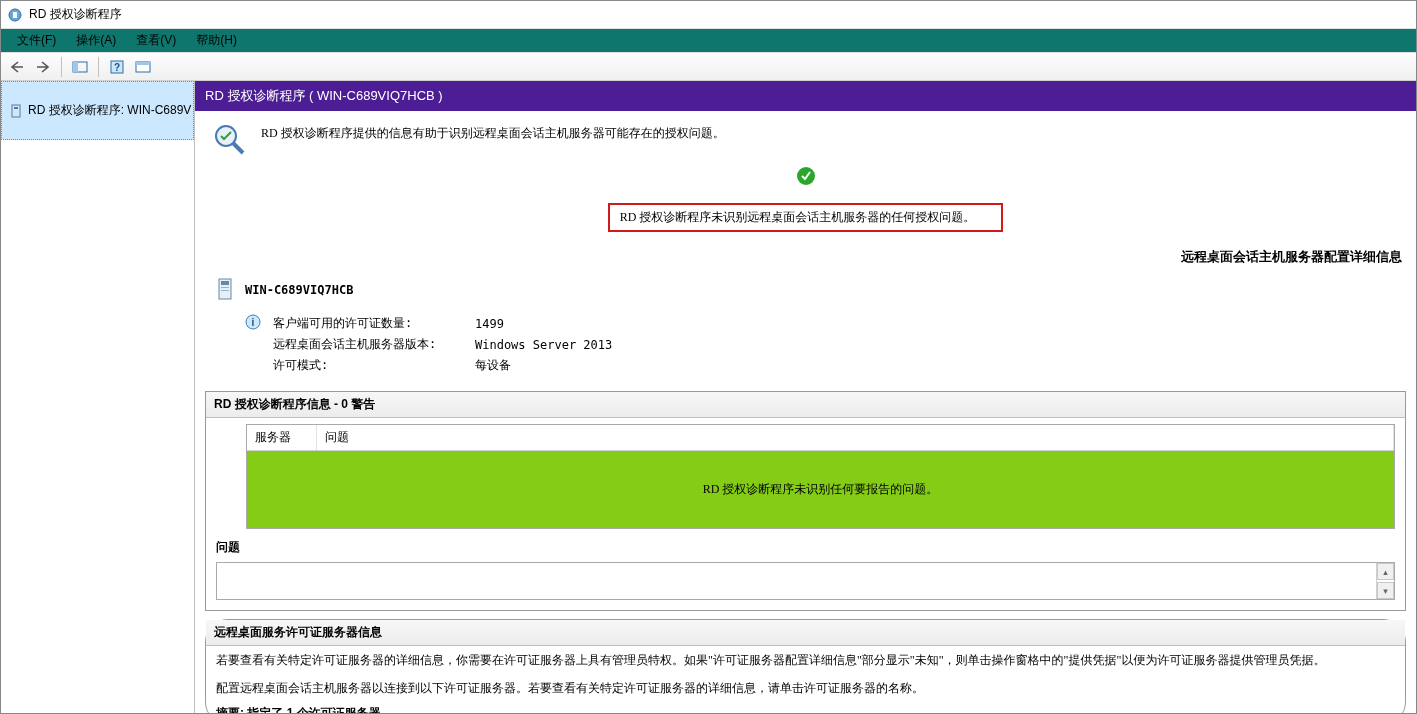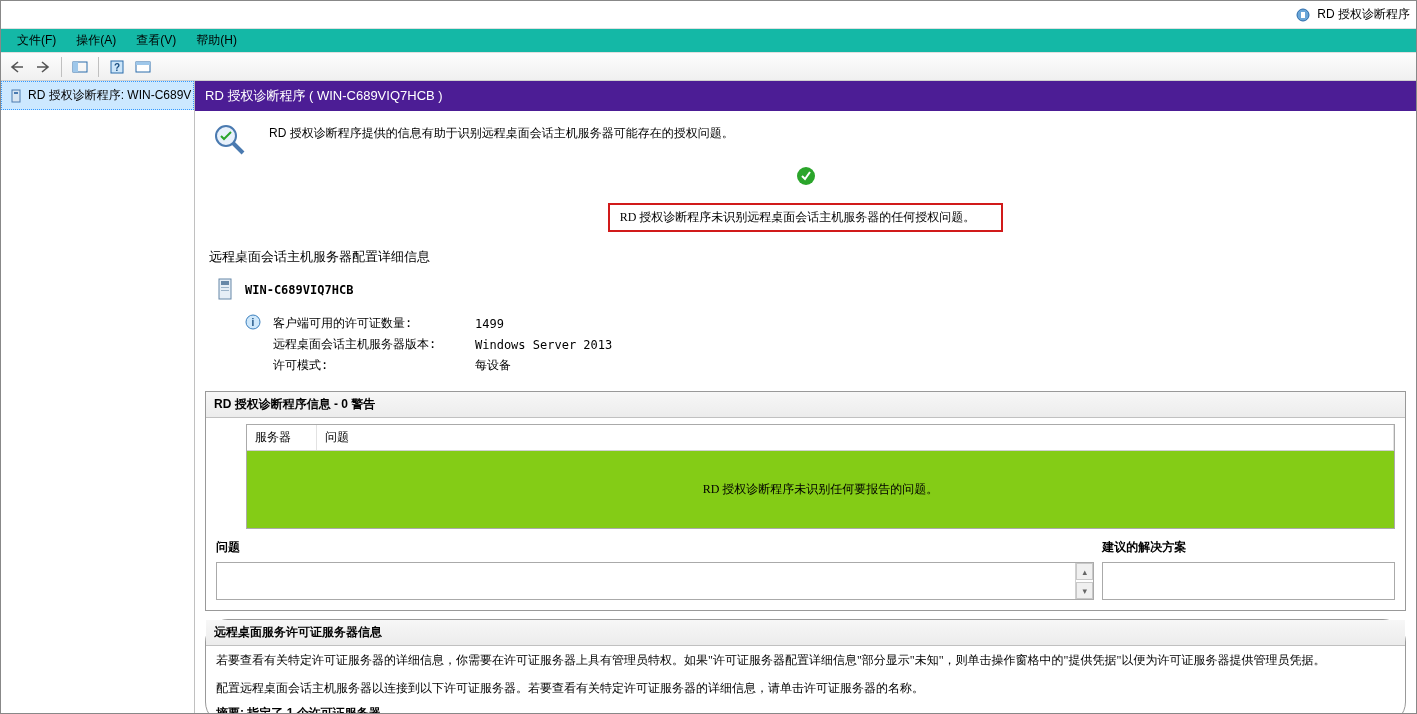--- a/index.html
+++ b/index.html
@@ -13,33 +13,32 @@
   overflow: hidden;
   border: 1px solid #888;
 }
 .title-bar {
   height: 28px;
   display: flex;
   align-items: center;
   padding: 0 6px;
   border-bottom: 1px solid #e0e0e0;
   background: #fff;
-  justify-content: flex-end;
 }
 .title-icon {
   width: 16px; height: 16px; margin-right: 6px;
   display: inline-flex; align-items: center; justify-content: center;
 }
 .menu-bar {
   height: 24px;
   display: flex;
   align-items: center;
   padding: 0 6px;
   border-bottom: 1px solid #e0e0e0;
-  background: #14b8a6;
+  background: #0f766e;
 }
 .menu-item {
   padding: 3px 10px;
   cursor: default;
 }
 .toolbar {
   height: 28px;
   display: flex;
   align-items: center;
   padding: 0 4px;
@@ -61,21 +60,21 @@
   height: calc(714px - 28px - 24px - 28px - 2px);
 }
 .tree-pane {
   width: 194px;
   border-right: 1px solid #c0c0c0;
   background: #fff;
   overflow: hidden;
 }
 .tree-item {
   display: flex; align-items: center;
-  padding: 5px 6px;
+  padding: 20px 6px;
   background: #cce8ff;
   border: 1px dotted #3399ff;
   white-space: nowrap;
 }
 .tree-icon { width: 16px; height: 16px; margin-right: 4px; display:inline-flex;align-items:center;justify-content:center;}
 .content-pane {
   flex: 1;
   overflow: auto;
   background: #fff;
 }
@@ -107,23 +106,24 @@
   background: #2ba52b;
   display: inline-flex; align-items: center; justify-content: center;
   color: #fff; font-weight: bold; font-size: 11px;
 }
 .red-box {
   border: 2px solid #d11a1a;
   padding: 4px 26px 4px 10px;
   font-family: SimSun, serif;
 }
 .section-heading {
-  font-weight: normal;
+  font-weight: bold;
   font-size: 13px;
   padding: 6px 14px;
+  text-align: right;
 }
 .server-row {
   display: flex; align-items: center; gap: 10px;
   padding: 4px 20px;
 }
 .server-icon { width: 20px; height: 28px; display:inline-flex;align-items:center;justify-content:center;}
 .server-name { font-family: SimSun, monospace; font-weight: bold; }
 .kv-block {
   padding: 4px 20px 10px 50px;
   display: flex; align-items: flex-start; gap: 10px;
@@ -259,21 +259,21 @@
     <div class="content-header">RD 授权诊断程序 ( WIN-C689VIQ7HCB )</div>
 
     <div class="info-block">
       <span class="info-icon48">
         <svg width="36" height="36" viewBox="0 0 36 36">
             <circle cx="15" cy="15" r="10" fill="#e8f1fb" stroke="#4a7ab0" stroke-width="2"></circle>
             <line x1="22" y1="22" x2="32" y2="32" stroke="#4a7ab0" stroke-width="4"></line>
             <path d="M10 15 l3 3 l7 -7" stroke="#2ba52b" stroke-width="2" fill="none"></path>
           </svg>
       </span>
-      <div style="font-family:Liberation Sans, sans-serif;padding-top:4px;margin-left:8px;">RD 授权诊断程序提供的信息有助于识别远程桌面会话主机服务器可能存在的授权问题。</div>
+      <div style="font-family:Liberation Serif, serif;padding-top:4px;">RD 授权诊断程序提供的信息有助于识别远程桌面会话主机服务器可能存在的授权问题。</div>
     </div>
 
     <div class="status-row">
       <span class="status-icon">
         <svg width="12" height="12" viewBox="0 0 12 12">
             <path d="M2 6 l3 3 l5 -7" stroke="#fff" stroke-width="2" fill="none"></path>
           </svg>
       </span>
       <div class="red-box">
         <span>RD 授权诊断程序未识别远程桌面会话主机服务器的任何授权问题。</span>
@@ -335,26 +335,20 @@
             <div class="col-title">问题</div>
             <div class="col-box">
               <div class="col-body">
                 <div class="scroll-stub">
                   <div class="scroll-btn">▴</div>
                   <div class="scroll-btn">▾</div>
                 </div>
               </div>
             </div>
           </div>
-          <div style="flex:1;">
-            <div class="col-title">建议的解决方案</div>
-            <div class="col-box">
-              <div class="col-body"></div>
-            </div>
-          </div>
         </div>
       </div>
     </div>
 
     <div class="panel" style="margin-bottom:16px;border-radius:23px;">
       <div class="panel-title">远程桌面服务许可证服务器信息</div>
       <div class="lic-text">若要查看有关特定许可证服务器的详细信息，你需要在许可证服务器上具有管理员特权。如果"许可证服务器配置详细信息"部分显示"未知"，则单击操作窗格中的"提供凭据"以便为许可证服务器提供管理员凭据。</div>
       <div class="lic-text">配置远程桌面会话主机服务器以连接到以下许可证服务器。若要查看有关特定许可证服务器的详细信息，请单击许可证服务器的名称。</div>
       <div class="summary-line">摘要: 指定了 1 个许可证服务器</div>
     </div>

